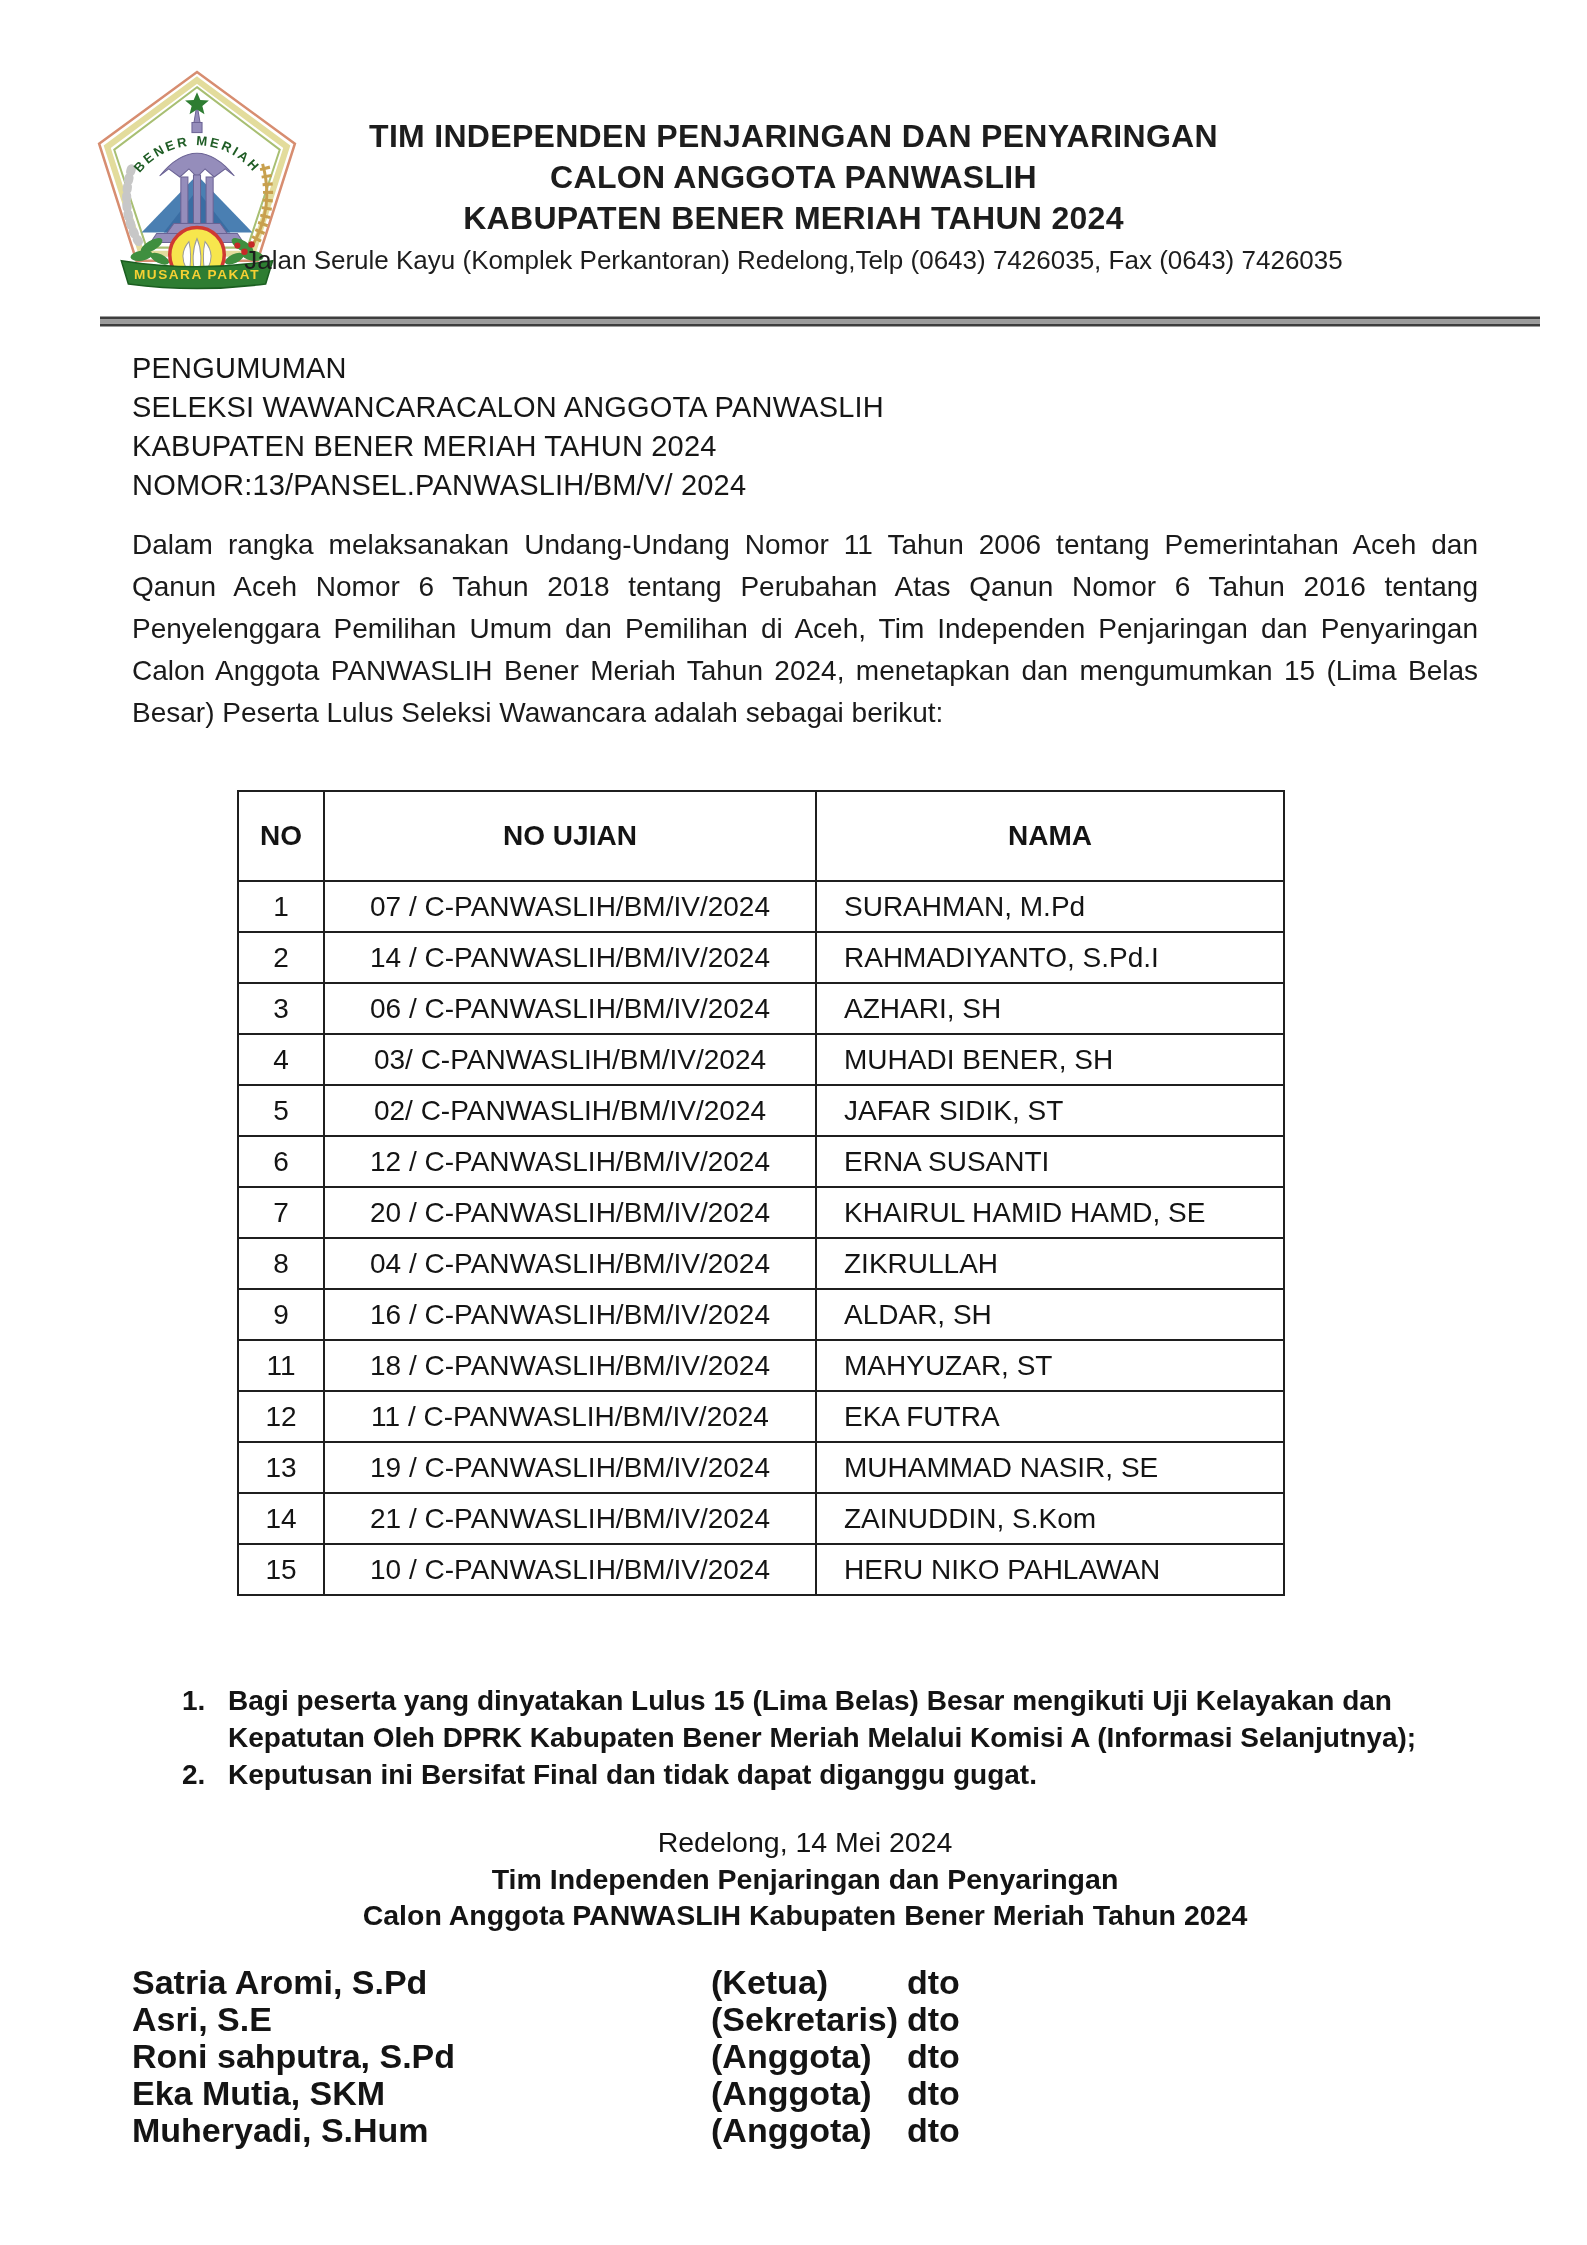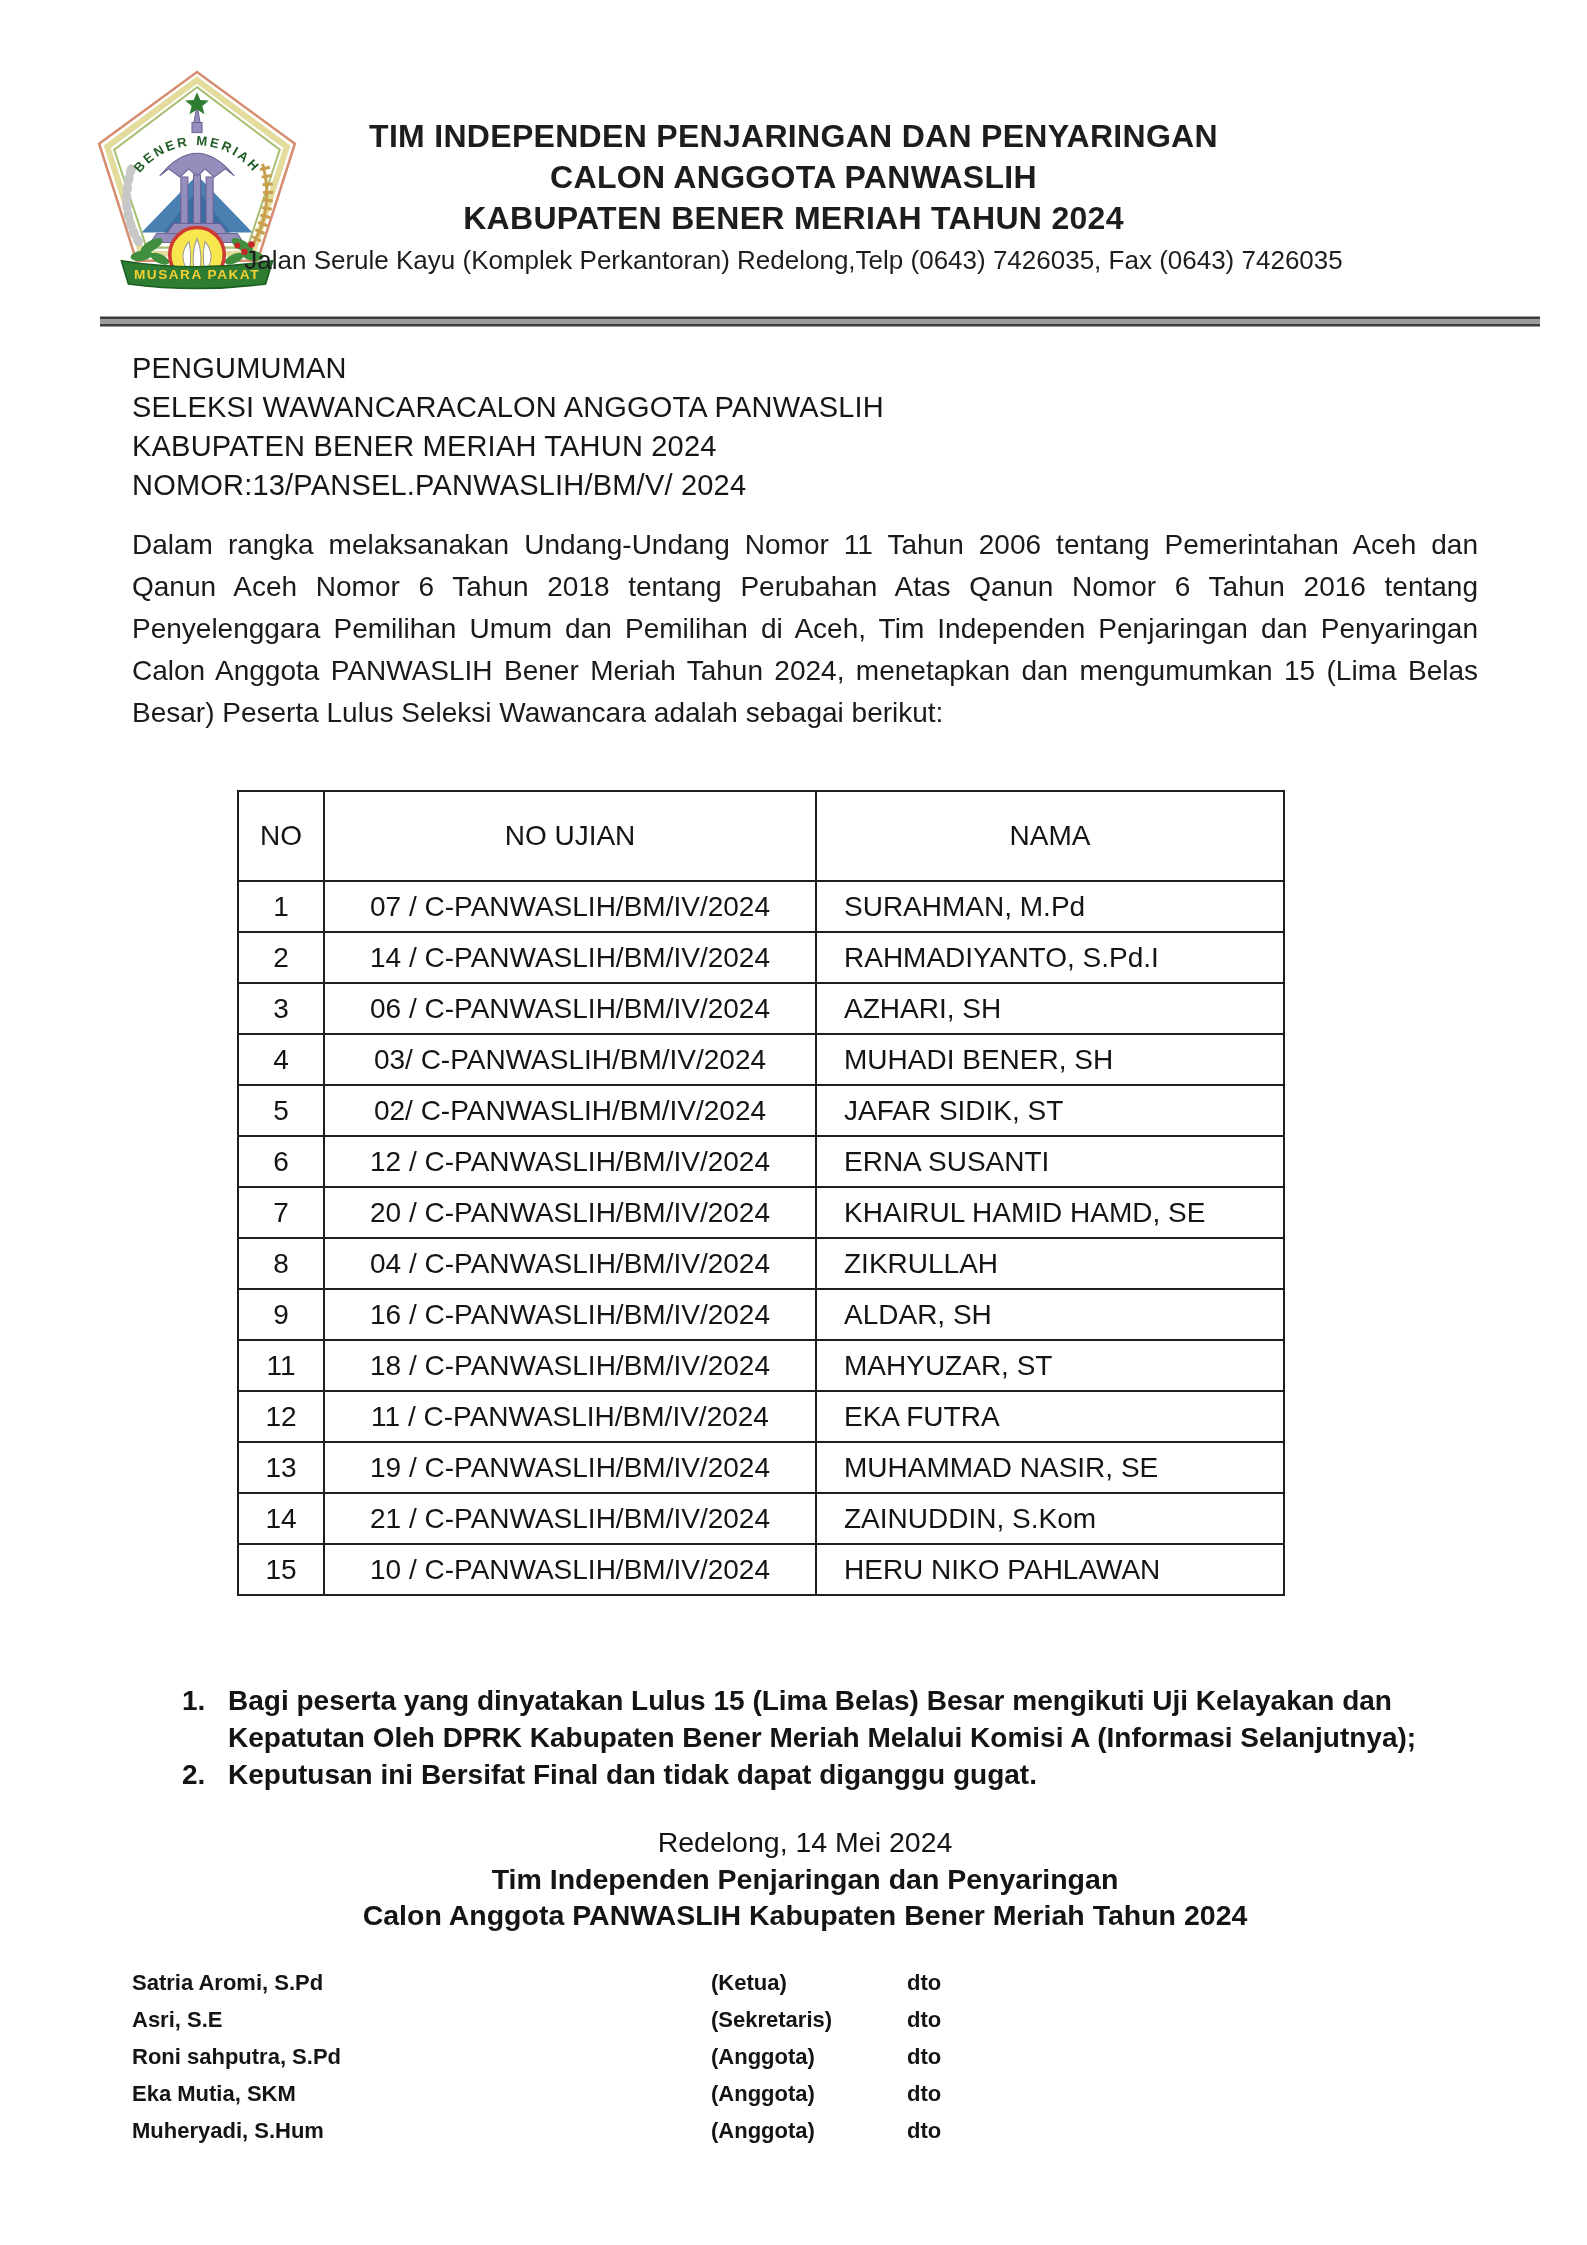--- a/index.html
+++ b/index.html
@@ -23,42 +23,42 @@
   
   .title-block{position:absolute;left:132px;top:349px;width:1346px;
     font-size:29px;font-weight:400;line-height:39px;letter-spacing:.2px;color:#161616;}
   
   .body-par{position:absolute;left:132px;top:524px;width:1346px;margin:0;
     font-size:28px;line-height:42px;text-align:justify;color:#1a1a1a;}
   
   .results{position:absolute;left:237px;top:790px;border-collapse:collapse;
     table-layout:fixed;font-size:28px;color:#141414;}
   .results th,.results td{border:2px solid #1f1f1f;overflow:hidden;white-space:nowrap;}
-  .results th{height:86px;font-weight:400;text-align:center;border-radius:14px;}
+  .results th{height:86px;font-weight:700;text-align:center;border-radius:14px;}
   .results td{height:47px;}
   .col-no{width:86px;}
   .col-ujian{width:492px;}
   .col-nama{width:468px;}
   .cell-no{text-align:center;}
   .cell-ujian{text-align:center;}
   .cell-nama{text-align:left;padding-left:27px;}
   
   .notes{position:absolute;left:182px;top:1682px;width:1270px;margin:0;padding:0;
     list-style:none;font-size:28px;font-weight:700;line-height:37px;color:#141414;}
   .notes li{display:flex;}
   .note-num{flex:0 0 46px;}
   .note-text{flex:1 1 auto;}
   
   .closing{position:absolute;left:132px;top:1824px;width:1346px;text-align:center;
     font-size:28.5px;line-height:36.5px;color:#141414;}
   .closing-date{font-weight:400;}
   .closing-bold{font-weight:700;}
   
   .signers{position:absolute;left:132px;top:1964px;width:1000px;
-    font-size:22px;font-weight:700;line-height:37px;color:#141414;}
+    font-size:34px;font-weight:700;line-height:37px;color:#141414;}
   .signer-row{display:grid;grid-template-columns:579px 196px auto;}
 </style>
 </head>
 <body>
 
 <div class="page">
 
   <div class="logo">
     <svg viewBox="0 0 206 220">
 

